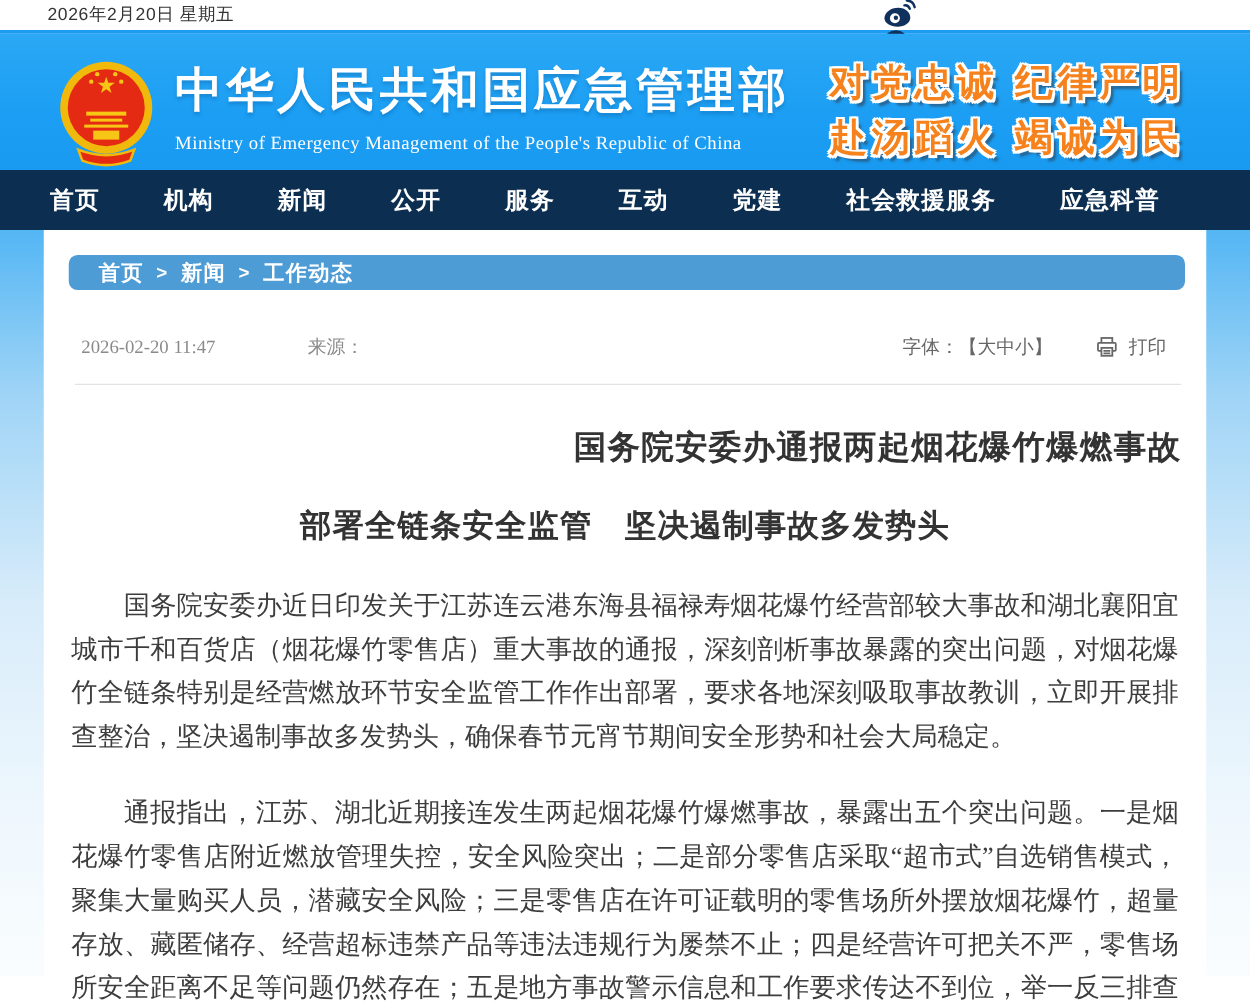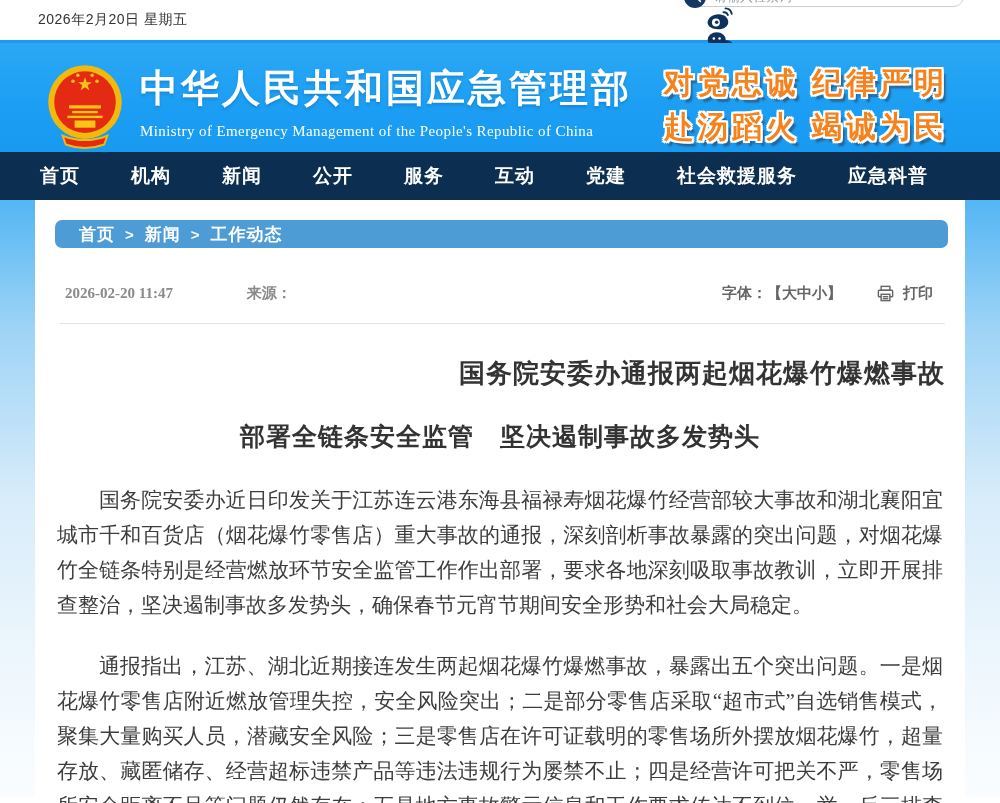--- a/index.html
+++ b/index.html
@@ -1,20 +1,20 @@
 <!DOCTYPE html>
 <html><head>
 <meta charset="utf-8">
 <style>
   * { margin:0; padding:0; box-sizing:border-box; }
   html,body { width:1000px; height:803px; overflow:hidden; background:#fff;
               font-family:"Liberation Sans","DejaVu Sans",sans-serif; }
 
   
-  .topbar { height:40px; background:#ffffff; display:flex; align-items:center;
+  .topbar { height:24px; background:#ffffff; display:flex; align-items:center;
             padding:0 36px 0 38px; }
   .topbar-date { font-size:14px; color:#333; letter-spacing:.5px; }
   .topbar-right { margin-left:auto; display:flex; align-items:flex-start;flex-direction:column; }
   .searchbox { width:280px; height:21px; border:1px solid #c9ced6; border-radius:11px;
                background:#fff; display:flex; align-items:center; position:relative; }
   .search-btn { width:22px; height:22px; border-radius:50%; background:#123863;
                 display:flex; align-items:center; justify-content:center;
                 margin-left:-1px; cursor:pointer; flex:0 0 22px; }
   .search-input { border:none; outline:none; flex:1; font-size:13px; color:#333;
                   padding:0 10px 0 8px; background:transparent; }
@@ -51,21 +51,21 @@
   .panel { width:930px; background:#ffffff; height:100%; padding:20px 20px 0 20px; }
 
   .breadcrumb { height:28px; background:#4e9cd5; border-radius:7px; display:flex;
                 align-items:center; padding-left:24px; font-size:17px; font-weight:bold;
                 color:#fff; letter-spacing:1px; margin-right:-3px; }
   .breadcrumb a { color:#fff; text-decoration:none; cursor:pointer; }
   .breadcrumb .sep { margin:0 10px; font-size:15px; }
 
   .meta { display:flex; align-items:center; margin-top:36px; padding:0 12px 0 10px;
           font-size:15px; color:#8a8a8a;
-          font-family:"Liberation Serif","DejaVu Serif",serif;font-weight:bold; }
+          font-family:"Liberation Serif","DejaVu Serif",serif; }
   .meta-left span { margin-right:8px; }
   .meta-left .src { margin-left:62px; }
   .meta-right { margin-left:auto; display:flex; align-items:center; color:#666; }
   .meta-right .font-ctl { cursor:pointer; }
   .meta-right .printer { margin-left:34px; margin-right:8px; cursor:pointer;
                          display:flex; align-items:center; }
   .meta-right .print-lbl { cursor:pointer; }
 
   .divider { border-bottom:1px solid #e3e3e3; margin-top:20px; margin-left:5px; margin-right:0; }
 

